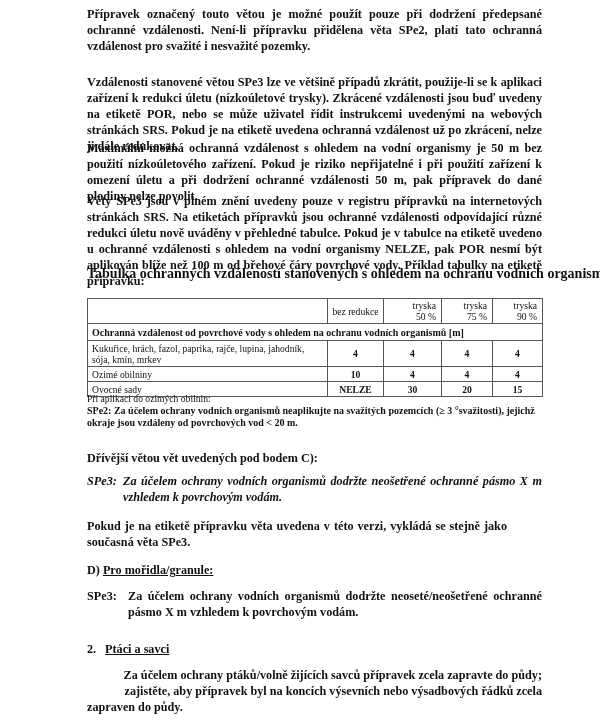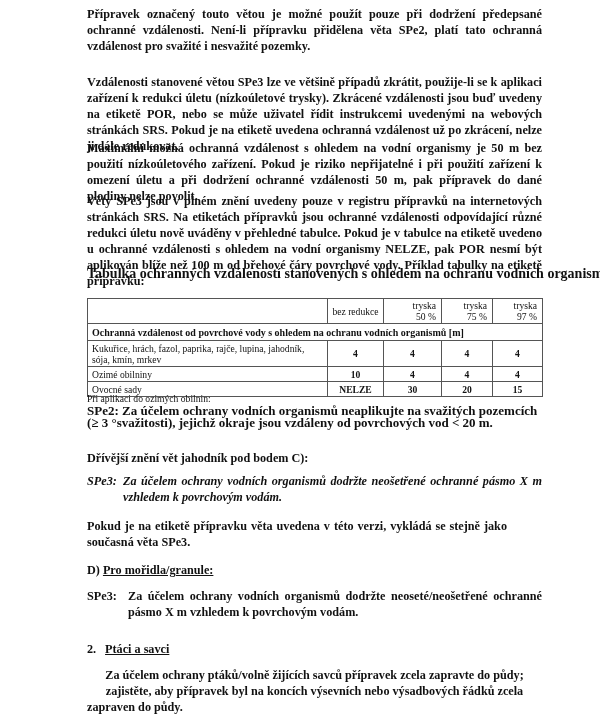--- a/index.html
+++ b/index.html
@@ -77,21 +77,21 @@
       position: absolute;
       top: 393px;
       font-size: 9.6px;
       line-height: 11px;
       text-align: right;
     }
     .spe2 {
       position: absolute;
       top: 405px;
       width: 455px;
-      font-size: 13px;
+      font-size: 10px;
       line-height: 12px;
       font-weight: bold;
     }
 
     .former-title { position: absolute; top: 450px; }
     .former-spe3 {
       position: absolute;
       top: 473px;
       width: 455px;
       font-style: italic;
@@ -124,21 +124,21 @@
     .section-2 .lbl { text-decoration: underline; }
 
     .spe5 {
       position: absolute;
       top: 667px;
       width: 455px;
       font-weight: bold;
       display: flex;
     }
     .spe5 .code { width: 41px; flex: none; }
-    .spe5 .txt { flex: 1; text-align: center; }
+    .spe5 .txt { flex: 1; text-align: right; }
   </style>
 </head>
 <body>
 
 <div class="page">
 
   <p class="p1">Přípravek označený touto větou je možné použít pouze při dodržení předepsané ochranné vzdálenosti. Není-li přípravku přidělena věta SPe2, platí tato ochranná vzdálenost pro svažité i nesvažité pozemky.</p>
   <p class="p2">Vzdálenosti stanovené větou SPe3 lze ve většině případů zkrátit, použije-li se k aplikaci zařízení k redukci úletu (nízkoúletové trysky). Zkrácené vzdálenosti jsou buď uvedeny na etiketě POR, nebo se může uživatel řídit instrukcemi uvedenými na webových stránkách SRS. Pokud je na etiketě uvedena ochranná vzdálenost už po zkrácení, nelze ji dále redukovat.</p>
   <p class="p3">Maximální možná ochranná vzdálenost s ohledem na vodní organismy je 50 m bez použití nízkoúletového zařízení. Pokud je riziko nepřijatelné i při použití zařízení k omezení úletu a při dodržení ochranné vzdálenosti 50 m, pak přípravek do dané plodiny nelze povolit.</p>
   <p class="p4">Věty SPe3 jsou v plném znění uvedeny pouze v registru přípravků na internetových stránkách SRS. Na etiketách přípravků jsou ochranné vzdálenosti odpovídající různé redukci úletu nově uváděny v přehledné tabulce. Pokud je v tabulce na etiketě uvedeno u ochranné vzdálenosti s ohledem na vodní organismy NELZE, pak POR nesmí být aplikován blíže než 100 m od břehové čáry povrchové vody. Příklad tabulky na etiketě přípravku:</p>
@@ -152,21 +152,21 @@
       <col style="width:58px">
       <col style="width:51px">
       <col style="width:50px">
     </colgroup>
     <tbody>
         <tr class="hdr">
       <td></td>
       <td class="h1"><span>bez redukce</span></td>
       <td class="h"><span>tryska</span><br><span>50 %</span></td>
       <td class="h"><span>tryska</span><br><span>75 %</span></td>
-      <td class="h"><span>tryska</span><br><span>97 %</span></td>
+      <td class="h"><span>tryska</span><br><span>90 %</span></td>
     </tr>
     <tr class="sec">
       <td colspan="5">Ochranná vzdálenost od povrchové vody s ohledem na ochranu vodních organismů [m]</td>
     </tr>
     <tr class="row tall">
       <td>Kukuřice, hrách, fazol, paprika, rajče, lupina, jahodník, sója, kmín, mrkev</td>
       <td class="v">4</td>
       <td class="v">4</td>
       <td class="v">4</td>
       <td class="v">4</td>
@@ -184,21 +184,21 @@
       <td class="v">30</td>
       <td class="v">20</td>
       <td class="v">15</td>
     </tr>
   </tbody>
     </table>
 
   <div class="note">Při aplikaci do ozimých obilnin:</div>
   <div class="spe2">SPe2: Za účelem ochrany vodních organismů neaplikujte na svažitých pozemcích (≥ 3 °svažitosti), jejichž okraje jsou vzdáleny od povrchových vod &lt; 20 m.</div>
 
-  <p class="former-title">Dřívější znění vět jahodník pod bodem C):</p>
+  <p class="former-title">Dřívější větou vět uvedených pod bodem C):</p>
   <div class="former-spe3">
     <p class="code">SPe3:</p>
     <p class="txt">Za účelem ochrany vodních organismů dodržte neošetřené ochranné pásmo X m vzhledem k povrchovým vodám.</p>
   </div>
   <p class="p-interp">Pokud je na etiketě přípravku věta uvedena v této verzi, vykládá se stejně jako současná věta SPe3.</p>
 
   <p class="section-d">
     <span>D)</span>
     <span class="lbl">Pro mořidla/granule:</span>
   </p>

